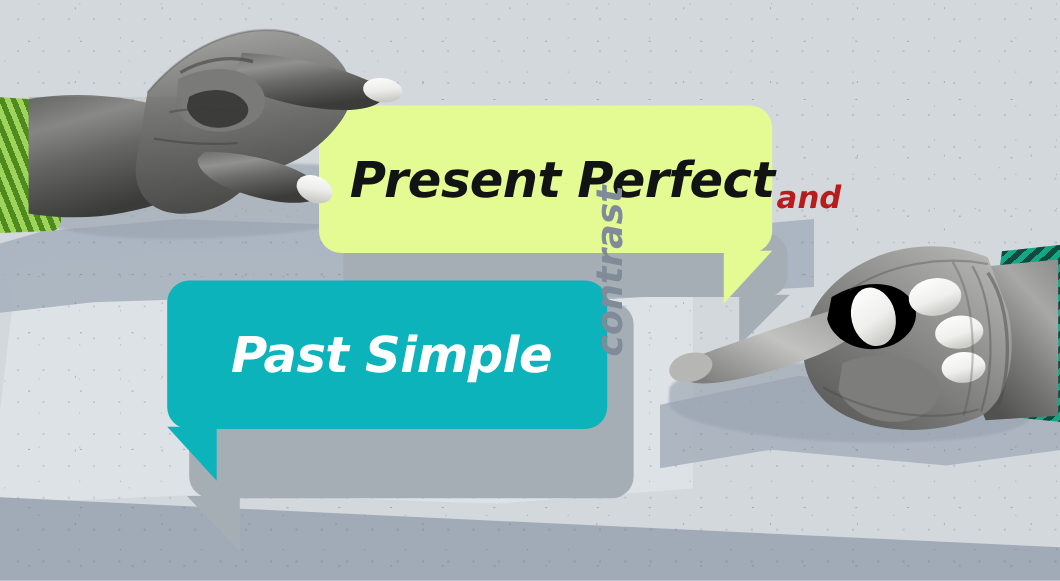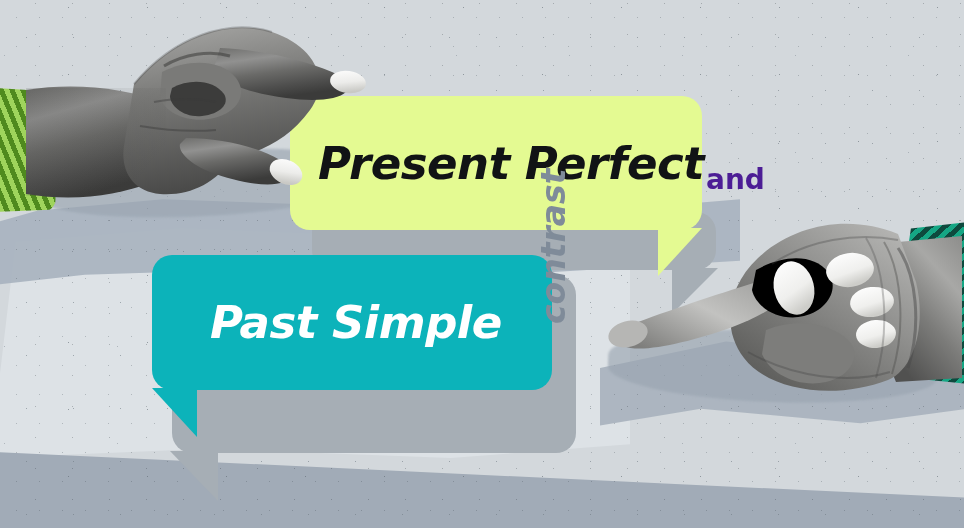--- a/index.html
+++ b/index.html
@@ -155,23 +155,24 @@
     margin-left:58px;
     font-size:45px;
     color:#ffffff;
   }
 
   
   #word-and{
     position:absolute;
     left:706px; top:163px;
     font-family:"DejaVu Sans", sans-serif;
+    font-style:italic;
     font-weight:bold;
     font-size:28px;
-    color:#4c1d95;
+    color:#b91c1c;
     z-index:7;
   }
   #word-contrast{
     position:absolute;
     left:534px; top:268px;
     width:160px;
     font-family:"DejaVu Sans", sans-serif;
     font-style:italic;
     font-weight:bold;
     font-size:33px;

